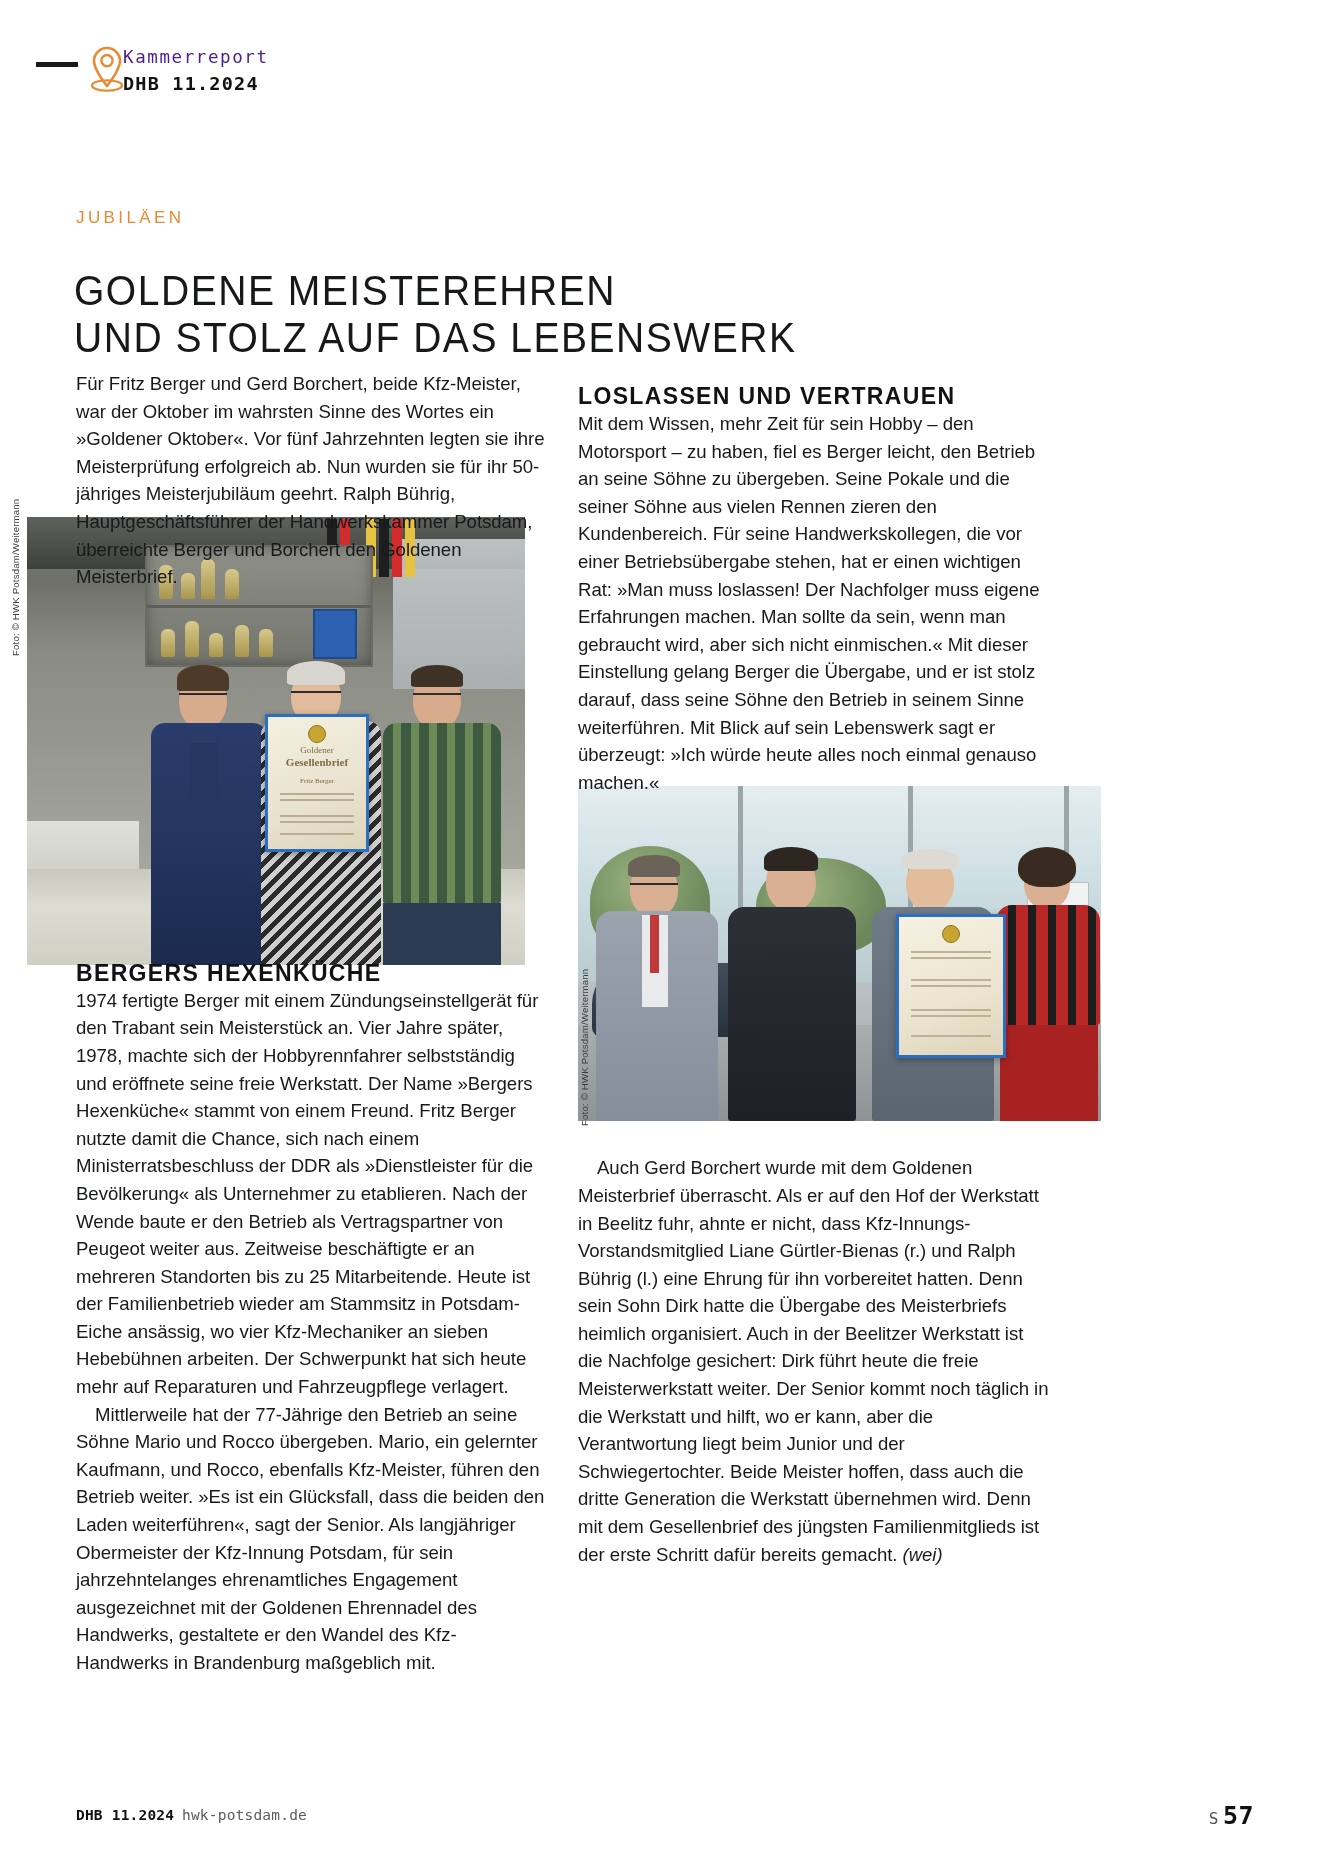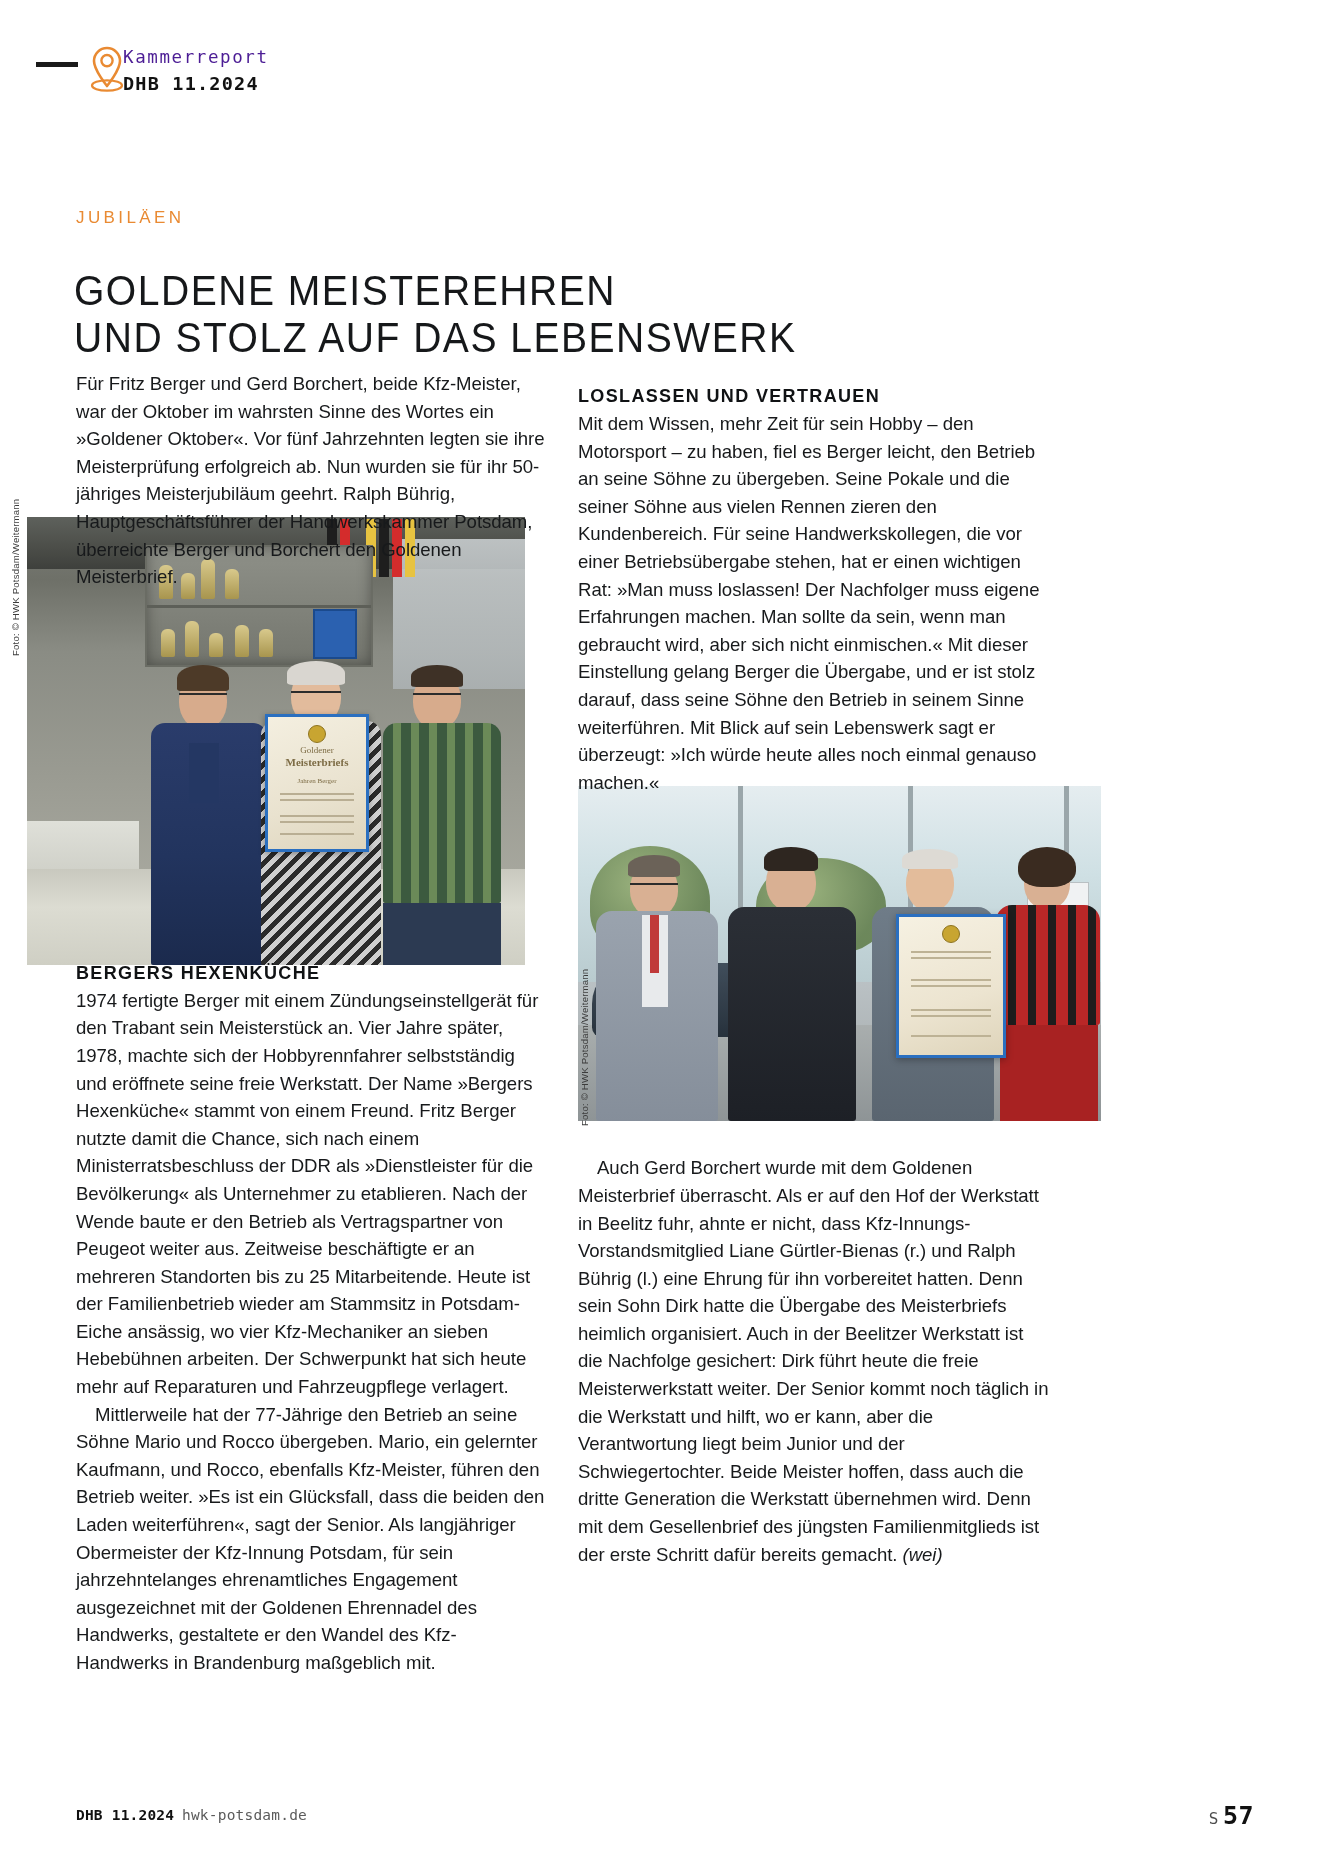--- a/index.html
+++ b/index.html
@@ -105,21 +105,21 @@
 
   .col p {
     margin: 0;
     text-align: left;
     hyphens: manual;
   }
   .col p.indent { text-indent: 19px; }
 
   .subhead {
     font-family: "Liberation Sans Narrow", "Liberation Sans", sans-serif;
-    font-size: 18px;
+    font-size: 23px;
     font-weight: bold;
     letter-spacing: 1.35px;
     color: #101214;
     line-height: 25px;
     margin: 0 0 1px 0;
     white-space: nowrap;
   }
 
   .sig { font-style: italic; }
 
@@ -344,22 +344,22 @@
       <div class="p1-glasses" style="left:34px;top:28px;width:48px"></div>
       <div class="p1-body" style="left:4px;top:58px;width:118px;height:180px;
            background:repeating-linear-gradient(90deg,#3c5a3f 0 10px,#6b8a58 10px 18px),
                       repeating-linear-gradient(0deg,#3c5a3f 0 10px,#6b8a58 10px 18px)"></div>
       <div style="position:absolute;left:4px;top:238px;width:118px;height:62px;background:#2c3a52"></div>
     </div>
 
     <div class="p1-cert">
       <div class="seal"></div>
       <div class="t" style="top:28px;font-size:9px">Goldener</div>
-      <div class="t" style="top:39px;font-size:11px;font-weight:bold">Meisterbriefs</div>
-      <div class="t" style="top:60px;font-size:7px">Jahren Berger</div>
+      <div class="t" style="top:39px;font-size:11px;font-weight:bold">Gesellenbrief</div>
+      <div class="t" style="top:60px;font-size:7px">Fritz Berger</div>
       <div class="l" style="top:76px"></div>
       <div class="l" style="top:82px"></div>
       <div class="l" style="top:98px"></div>
       <div class="l" style="top:104px"></div>
       <div class="l" style="top:116px"></div>
     </div>
   </div>
   <div class="photo-credit" id="credit-1">Foto: © HWK Potsdam/Weitermann</div>
 
   <div class="photo" id="photo-2">

